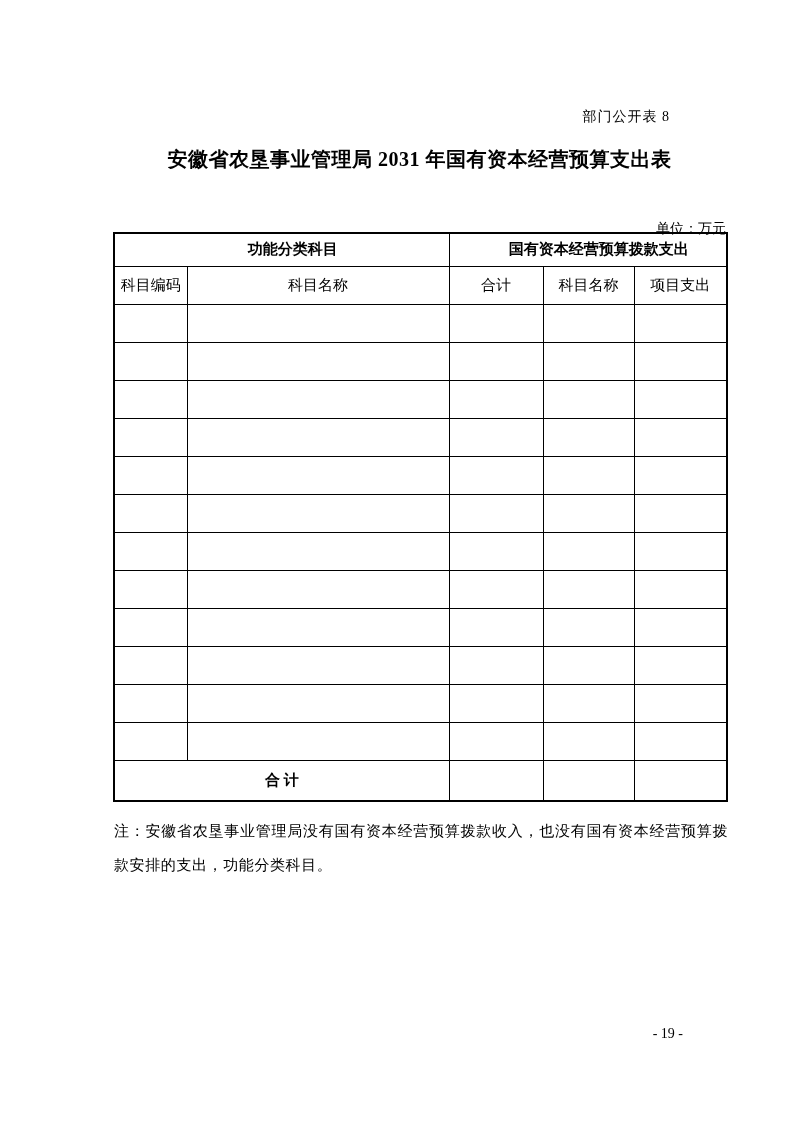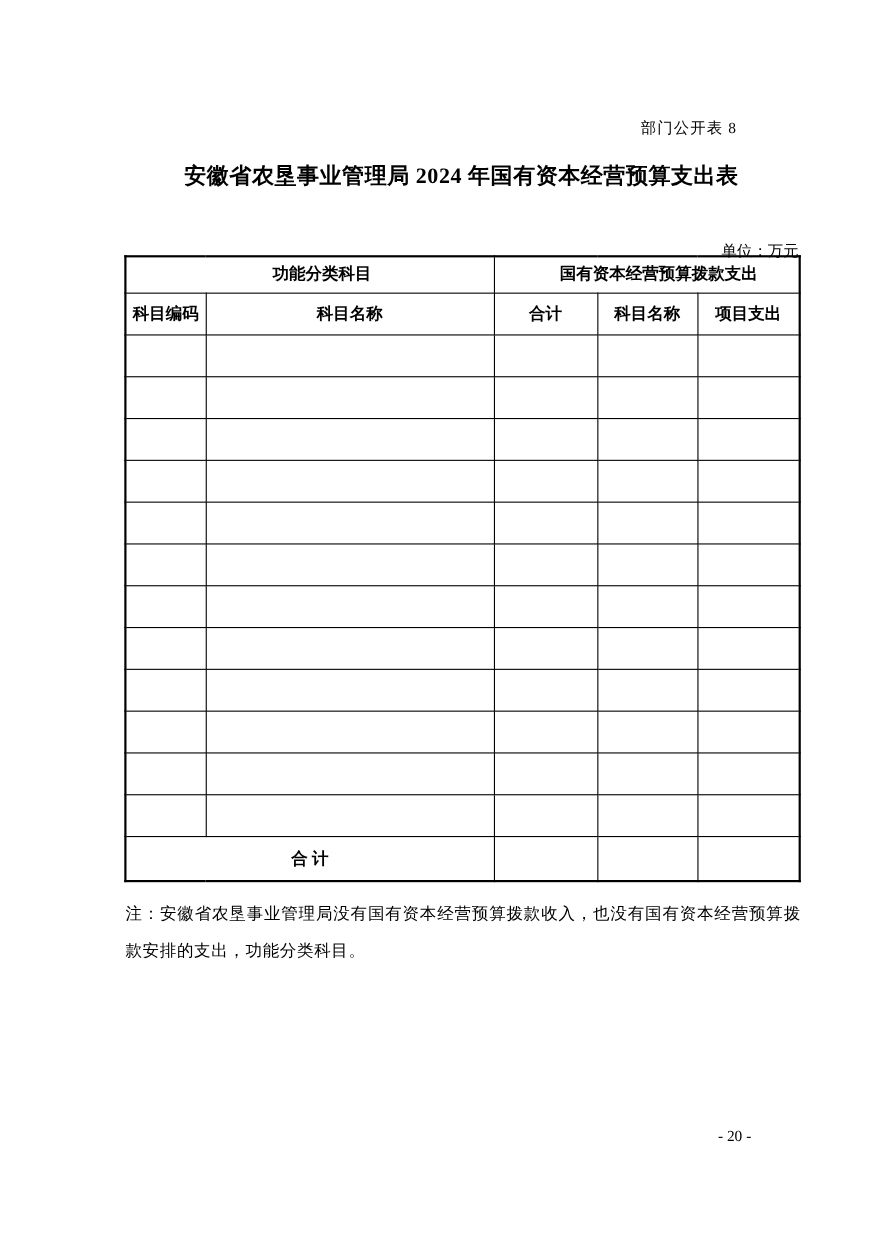--- a/index.html
+++ b/index.html
@@ -50,21 +50,21 @@
   }
   table.budget td, table.budget th {
     border: 1px solid #000000;
     text-align: center;
     vertical-align: middle;
     font-size: 15px;
     padding: 0 2px;
     overflow: hidden;
   }
   tr.group-row th { height: 33px; font-weight: bold; padding-left: 24px; }
-  tr.col-row th { height: 38px; font-weight: bold; }
+  tr.col-row th { height: 38px; font-weight: normal; }
   tr.empty-row td { height: 38px; }
   tr.total-row td { height: 41px; font-weight: bold; }
   .note {
     position: absolute;
     top: 814px;
     left: 114px;
     width: 614px;
     font-size: 15px;
     line-height: 34px;
     letter-spacing: 0.6px;
@@ -80,21 +80,21 @@
     font-size: 14px;
   }
 </style>
 </head>
 <body>
 
 <div class="page">
 
   <div class="doc-label">部门公开表 8</div>
 
-  <h1 class="doc-title">安徽省农垦事业管理局 2024 年国有资本经营预算支出表</h1>
+  <h1 class="doc-title">安徽省农垦事业管理局 2031 年国有资本经营预算支出表</h1>
 
   <div class="unit-label">单位：万元</div>
 
   <table class="budget">
     <colgroup>
       <col style="width:73px">
       <col style="width:262px">
       <col style="width:94px">
       <col style="width:91px">
       <col style="width:93px">
@@ -202,15 +202,15 @@
         <td colspan="2">合 计</td>
         <td></td>
         <td></td>
         <td></td>
       </tr>
     </tbody>
   </table>
 
   <p class="note">注：安徽省农垦事业管理局没有国有资本经营预算拨款收入，也没有国有资本经营预算拨款安排的支出，功能分类科目。</p>
 
-  <div class="page-number">- 20 -</div>
+  <div class="page-number">- 19 -</div>
 
 </div>
 
 </body></html>

